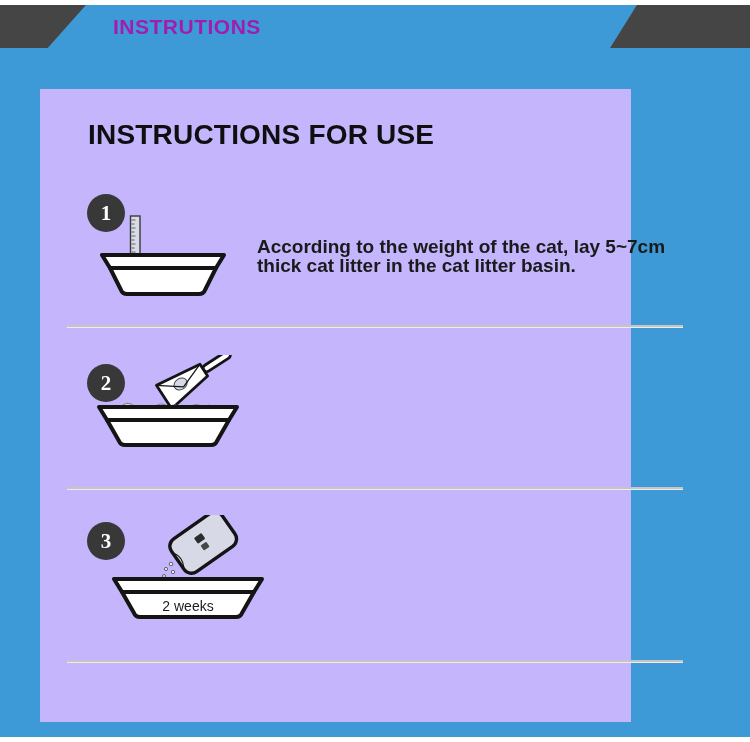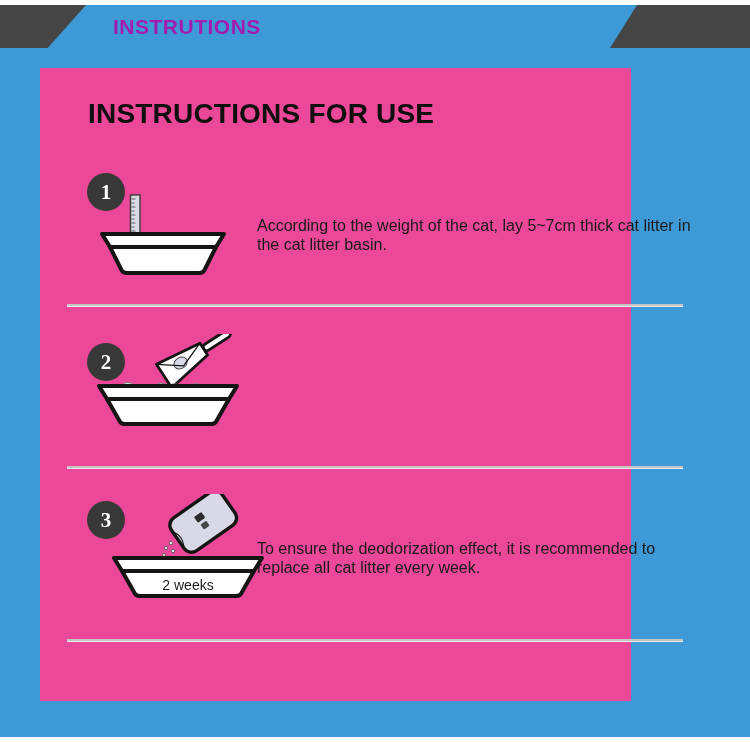--- a/index.html
+++ b/index.html
@@ -14,37 +14,37 @@
   }
   .dark-right{
     position:absolute;left:605px;top:5px;width:145px;height:43px;background:#454545;
     clip-path:polygon(22% 0,100% 0,100% 100%,3.5% 100%);
   }
   .banner-title{
     position:absolute;left:113px;top:15px;color:#a21caf;
     font-size:21px;font-weight:bold;letter-spacing:.5px;
   }
   .card{
-    position:absolute;left:40px;top:68px;width:591px;height:633px;background:#ec4899;
+    position:absolute;left:40px;top:89px;width:591px;height:633px;background:#c4b5fd;
   }
   .page-title{
     position:absolute;left:48px;top:30px;color:#0f0f0f;
     font-size:28px;font-weight:bold;letter-spacing:.2px;
   }
   .step-circle{
     position:absolute;width:38px;height:38px;border-radius:50%;background:#383838;
     color:#fff;display:flex;align-items:center;justify-content:center;
     font-family:"Liberation Serif",serif;font-size:21px;font-weight:bold;
   }
   .c1{left:47px;top:105px;} .c2{left:47px;top:275px;} .c3{left:47px;top:433px;}
   .illu{position:absolute;}
   .i1{left:58px;top:120px;} .i2{left:55px;top:266px;} .i3{left:70px;top:426px;}
   .step-text{
     position:absolute;left:217px;width:440px;color:#1a1a1a;
-    font-size:16px;font-weight:normal;line-height:19px;
+    font-size:19px;font-weight:bold;line-height:19px;
   }
   .t1{top:148px;} .t2{top:308px;} .t3{top:471px;}
   .divider{
     position:absolute;left:27px;width:616px;height:2px;background:#c5c5c5;
     border-bottom:1px solid #ececec;
   }
   .d1{top:236px;} .d2{top:398px;} .d3{top:571px;}
   svg .ink{stroke:#141414;stroke-linejoin:round;stroke-linecap:round;fill:#ffffff;}
   svg text{font-family:"Liberation Sans",sans-serif;}
 </style>
@@ -139,15 +139,14 @@
     </g>
     <g>
       <path d="M11,68 Q20,65 32,67.5 Q44,65 54,67 Q60,61 68,67 Q84,64 98,67.5 Q116,65 130,67.5 L145,68 L142,74 L14,74 Z" fill="#d7d9e6" stroke="#555" stroke-width="0.8"></path>
     </g>
     <g>
       <path class="ink" fill="none" stroke-width="4" d="M4,64 L152,64 L144,77 L12,77 Z"></path>
       <path class="ink" stroke-width="4" d="M12,77 L144,77 L132,98 Q130.5,102 126,102 L30,102 Q25.5,102 24,98 Z"></path>
       <text x="78" y="96" text-anchor="middle" font-size="14" fill="#1c1c1c">2 weeks</text>
     </g>
   </svg>
-  <div class="step-text t3">To ensure the deodorization effect, it is recommended to replace all cat litter every week.</div>
   <div class="divider d3"></div>
 </div>
 
 </body></html>

